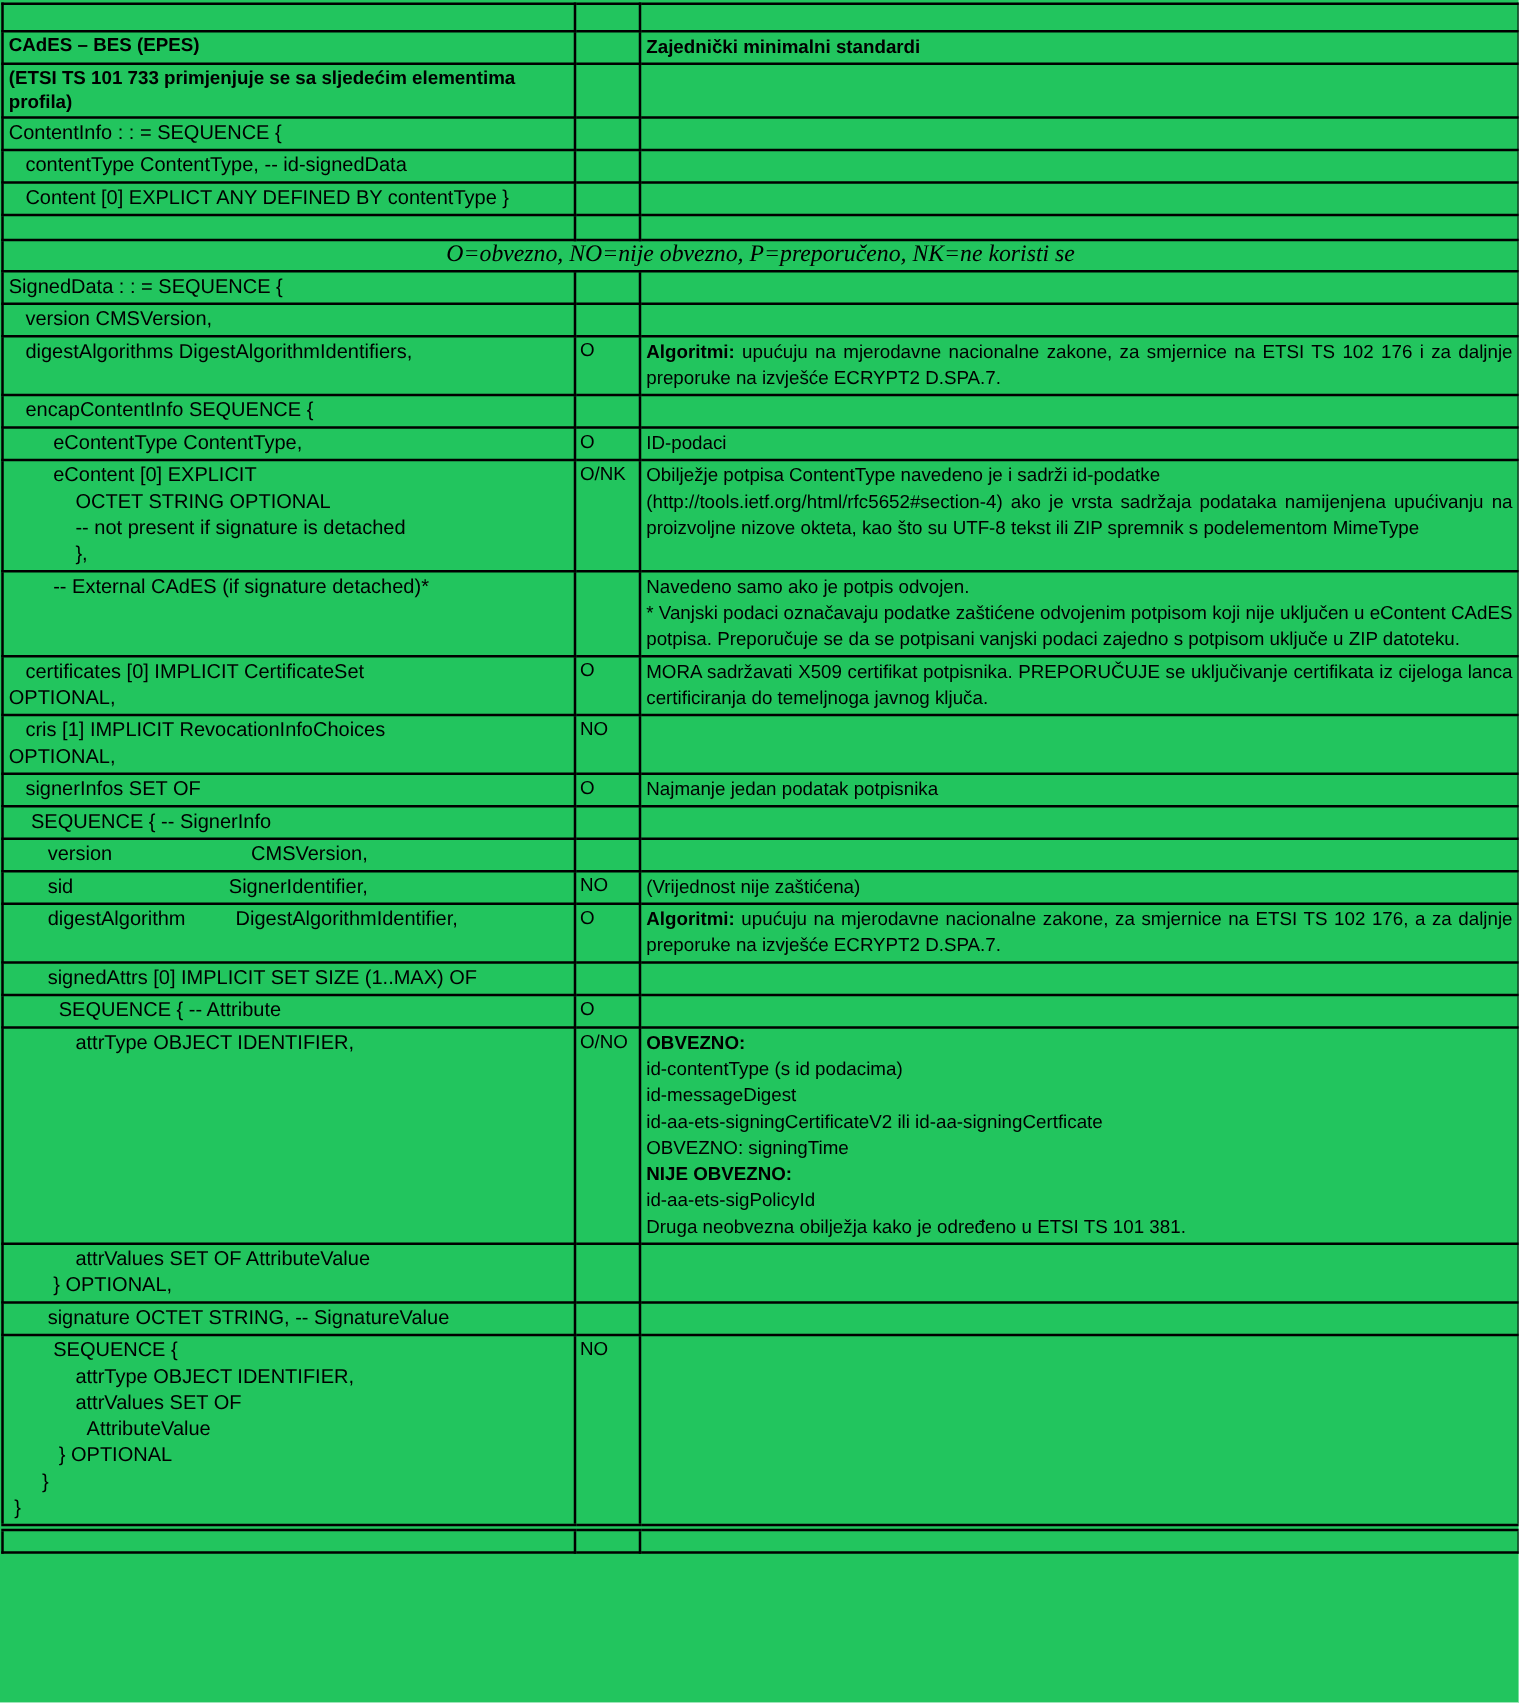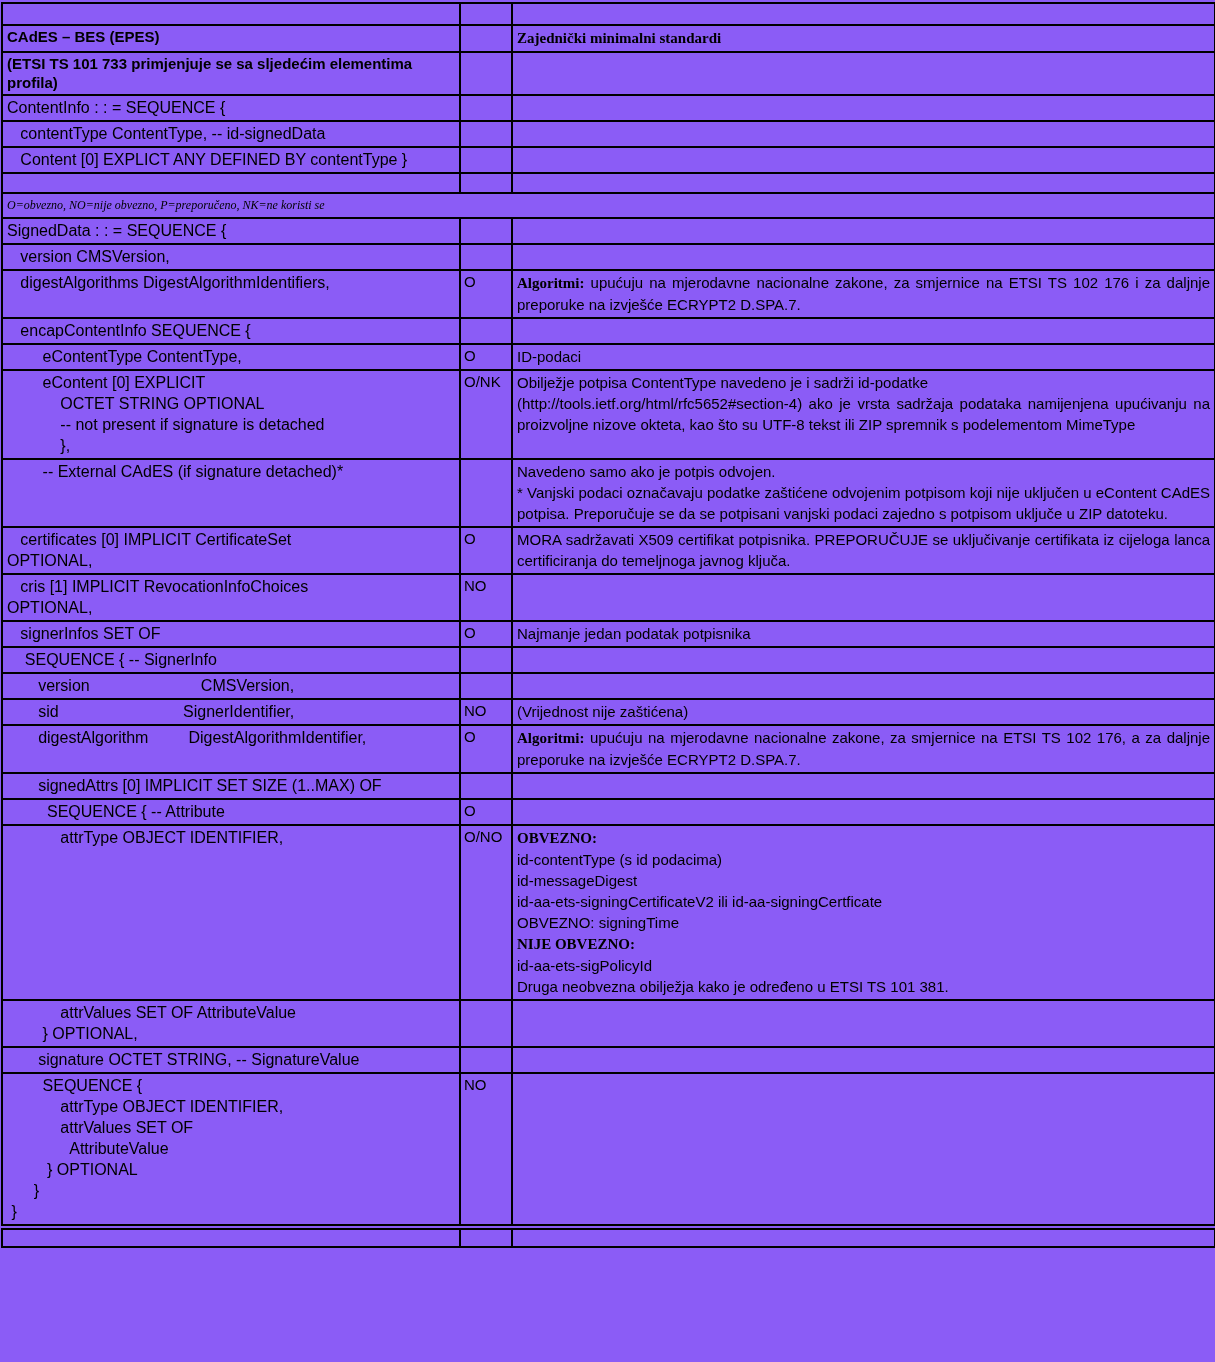--- a/index.html
+++ b/index.html
@@ -1,20 +1,20 @@
 <!DOCTYPE html>
 <html><head>
 <meta charset="utf-8">
 <style>
   html, body { margin: 0; padding: 0; background: #ffffff; }
   .page {
     position: relative;
     width: 1215px;
     height: 1362px;
-    background: #8b5cf6;
+    background: #22c55e;
     color: #000000;
     font-family: "Liberation Sans", sans-serif;
     box-sizing: border-box;
     padding: 2px 1px 0 1px;
     overflow: hidden;
   }
   table.spec-table {
     border-collapse: collapse;
     table-layout: fixed;
     width: 1213px;
@@ -45,27 +45,27 @@
   td.col-mid {
     font-size: 15px;
     line-height: 19px;
     padding: 1px 1px 1px 3px;
   }
   td.col-right {
     font-size: 15px;
     line-height: 21px;
   }
   td.col-right .para { text-align: justify; }
-  td.col-right .para b { font-weight: bold; font-family: Liberation Serif, serif; }
+  td.col-right .para b { font-weight: bold; }
   td.legend-cell {
     font-family: "Liberation Serif", "DejaVu Serif", serif;
     font-style: italic;
-    font-size: 12px;
+    font-size: 19px;
     line-height: 20px;
-    text-align: left;
+    text-align: center;
   }
   tr.end td { border-top: 6px double #000; }
 </style>
 </head>
 <body>
 
 <div class="page">
   <table class="spec-table">
     <colgroup>
       <col class="c-left">

